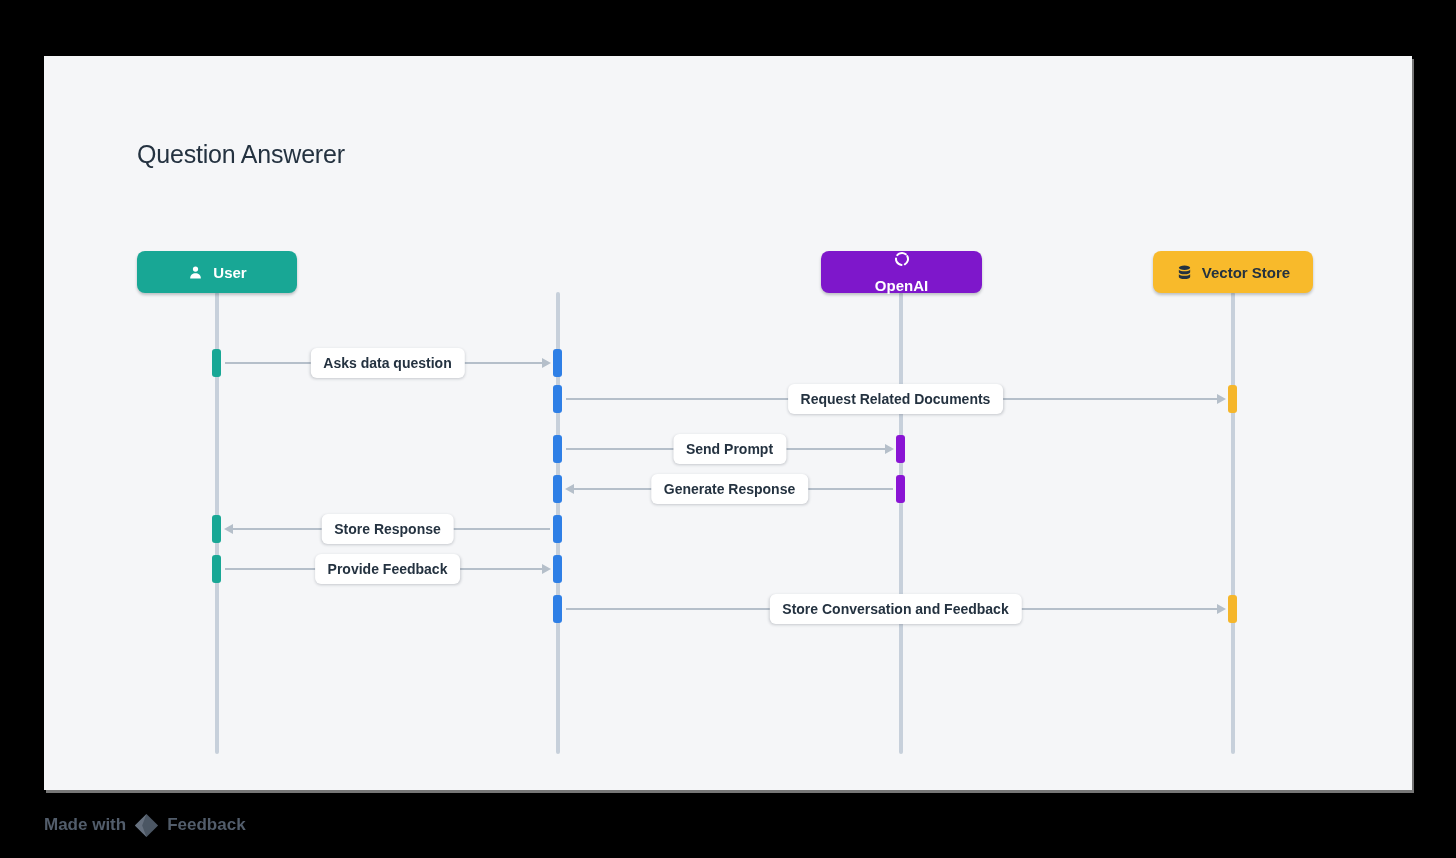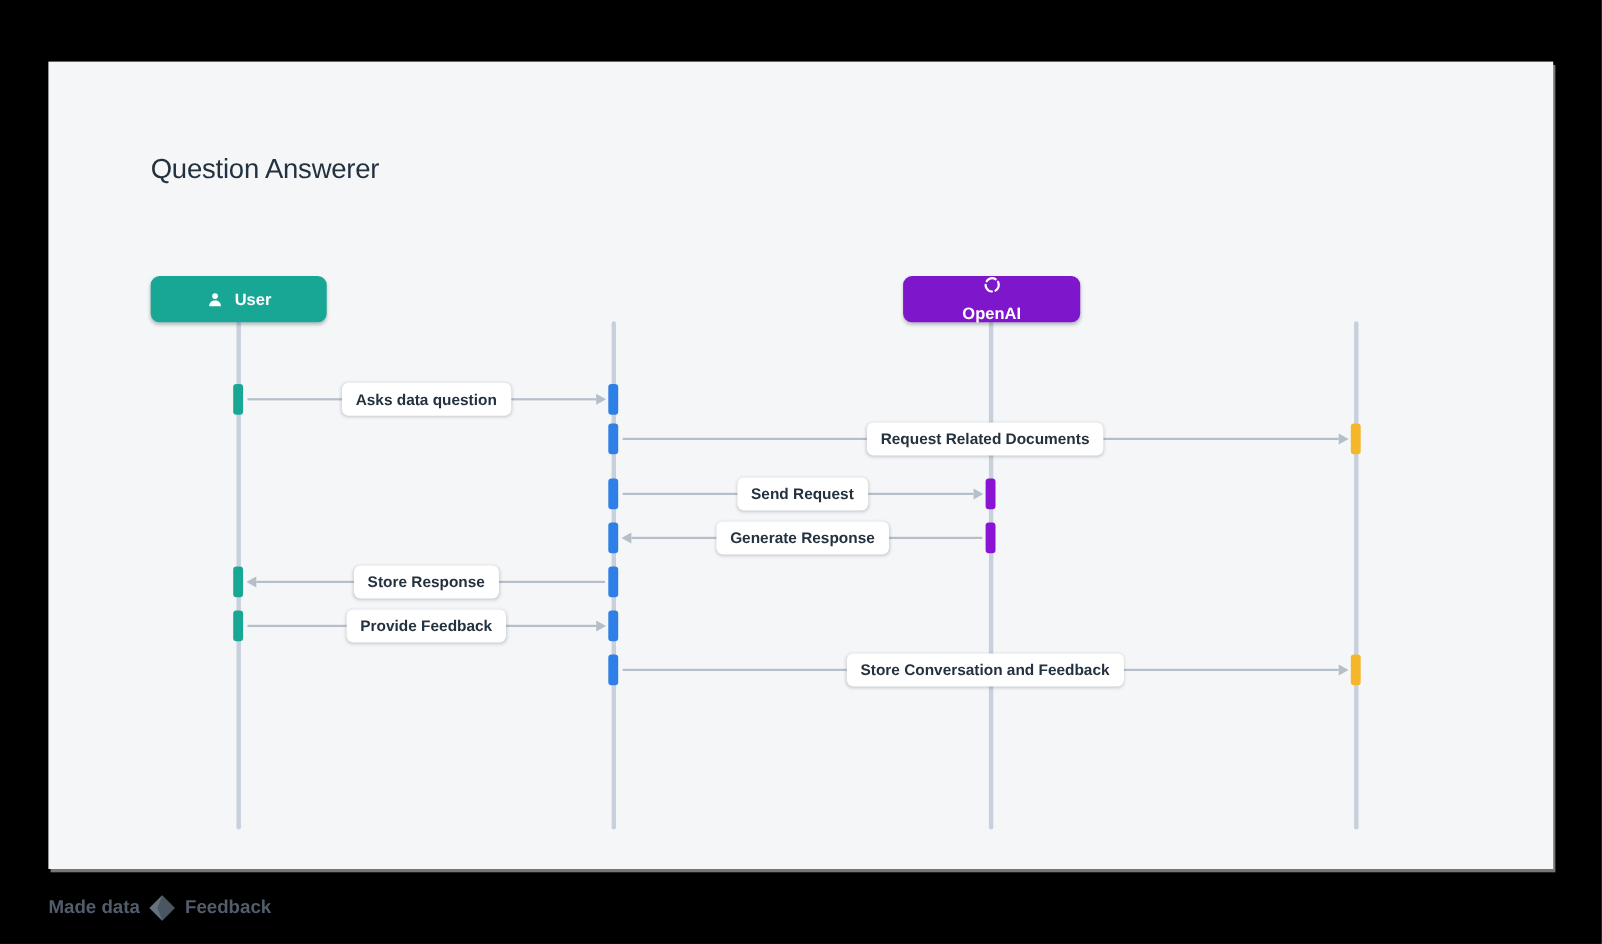--- a/index.html
+++ b/index.html
@@ -90,37 +90,47 @@
 
   <div class="actor actor-openai">
     <span class="icon">
       <svg width="18" height="18" viewBox="0 0 24 24">
         <circle cx="12" cy="12" r="8" fill="none" stroke="#fff" stroke-width="2.7" stroke-dasharray="12.2 4.55" stroke-linecap="round" transform="rotate(-28 12 12)"></circle>
       </svg>
     </span>
     <span>OpenAI</span>
   </div>
 
+  <div class="actor actor-vector">
+    <span class="icon">
+      <svg width="17" height="17" viewBox="0 0 24 24" fill="#243240">
+        <ellipse cx="12" cy="5.3" rx="8" ry="3.1"></ellipse>
+        <path d="M4 8c1.6 1.5 4.5 2.3 8 2.3S18.4 9.5 20 8v3.5c0 1.7-3.6 3.1-8 3.1s-8-1.4-8-3.1z"></path>
+        <path d="M4 14.4c1.6 1.5 4.5 2.3 8 2.3s6.4-.8 8-2.3v3.8c0 1.7-3.6 3.1-8 3.1s-8-1.4-8-3.1z"></path>
+      </svg>
+    </span>
+    <span>Vector Store</span>
+  </div>
 
   <div class="msg dir-right" style="left:173px; top:307px; width:341px;">
     <div class="line"></div>
     <div class="head head-right"></div>
     <div class="msg-label">Asks data question</div>
   </div>
 
   <div class="msg dir-right" style="left:514px; top:343px; width:675px;">
     <div class="line"></div>
     <div class="head head-right"></div>
     <div class="msg-label">Request Related Documents</div>
   </div>
 
   <div class="msg dir-right" style="left:514px; top:393px; width:343px;">
     <div class="line"></div>
     <div class="head head-right"></div>
-    <div class="msg-label">Send Request</div>
+    <div class="msg-label">Send Prompt</div>
   </div>
 
   <div class="msg dir-left" style="left:514px; top:433px; width:343px;">
     <div class="line"></div>
     <div class="head head-left"></div>
     <div class="msg-label">Generate Response</div>
   </div>
 
   <div class="msg dir-left" style="left:173px; top:473px; width:341px;">
     <div class="line"></div>
@@ -154,21 +164,21 @@
 
   <div class="activation act-openai" style="top:379px;"></div>
   <div class="activation act-openai" style="top:419px;"></div>
 
   <div class="activation act-vector" style="top:329px;"></div>
   <div class="activation act-vector" style="top:539px;"></div>
 
 </div>
 
 <div class="footer">
-  <span>Made data</span>
+  <span>Made with</span>
   <span style="display:flex;align-items:center;">
     <svg width="27" height="27" viewBox="0 0 28 28">
       <polygon points="14,2 26,14 14,26 2,14" fill="#4B5663"></polygon>
       <polygon points="14,2 2,14 14,26 9.5,14" fill="#66707E"></polygon>
     </svg>
   </span>
   <span>Feedback</span>
 </div>
 
 </body></html>

